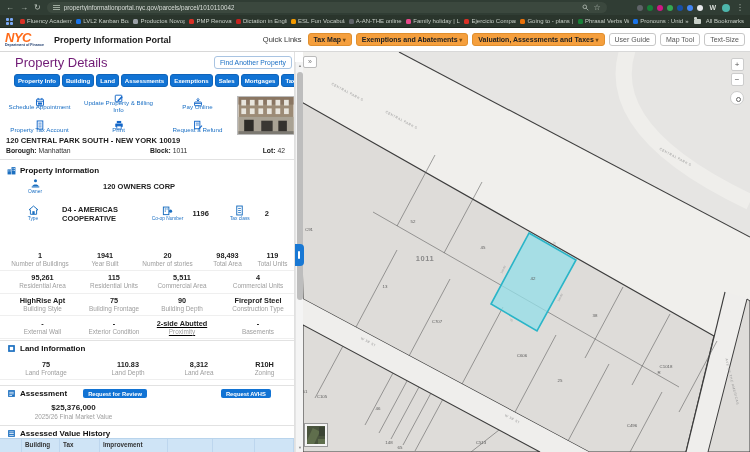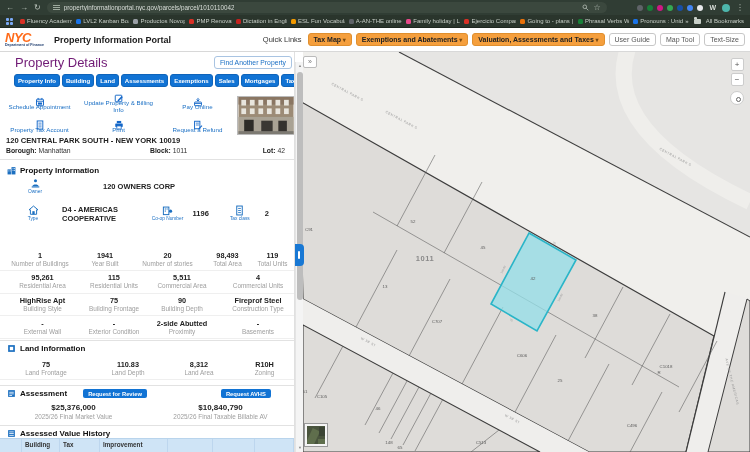--- a/index.html
+++ b/index.html
@@ -444,21 +444,21 @@
         </div>
         <div class="metric-row">
           <div class="metric-cell" style="width: 85px;">
             <div class="v">-</div>
             <div class="l">External Wall</div>
           </div>
           <div class="metric-cell" style="width: 58px;">
             <div class="v">-</div>
             <div class="l">Exterior Condition</div>
           </div>
-          <div class="metric-cell" style="width: 78px;">
+          <div class="metric-cell" style="width: 78px; text-decoration: underline;">
             <div class="v">2-side Abutted</div>
             <div class="l">Proximity</div>
           </div>
           <div class="metric-cell" style="width: 74px;">
             <div class="v">-</div>
             <div class="l">Basements</div>
           </div>
         </div>
       </div>
 
@@ -498,24 +498,20 @@
           <rect x="4" y="11" width="5" height="1.4" fill="#fff"></rect>
         </svg>
       <span class="txt">Assessment</span>
       <button class="mini-btn" style="margin-left:12px;">Request for Review</button>
       <button class="mini-btn" style="margin-left:70px;">Request AVHS</button>
     </div>
     <div id="assess-vals">
         <div class="metric-cell" style="width: 147px;">
           <div class="v" style="font-size: 8px;">$25,376,000</div>
           <div class="l">2025/26 Final Market Value</div>
-        </div>
-        <div class="metric-cell" style="width: 147px;">
-          <div class="v" style="font-size: 8px;">$10,840,790</div>
-          <div class="l">2025/26 Final Taxable Billable AV</div>
         </div>
       </div>
 
     <div class="sec-head" style="top:373px;">
       <svg class="sec-ico" viewBox="0 0 16 16">
           <rect x="2" y="2" width="12" height="12" fill="#1b6fc0"></rect>
           <rect x="4" y="4.5" width="8" height="1.4" fill="#fff"></rect>
           <rect x="4" y="7.5" width="8" height="1.4" fill="#fff"></rect>
           <rect x="4" y="10.5" width="8" height="1.4" fill="#fff"></rect>
         </svg>

